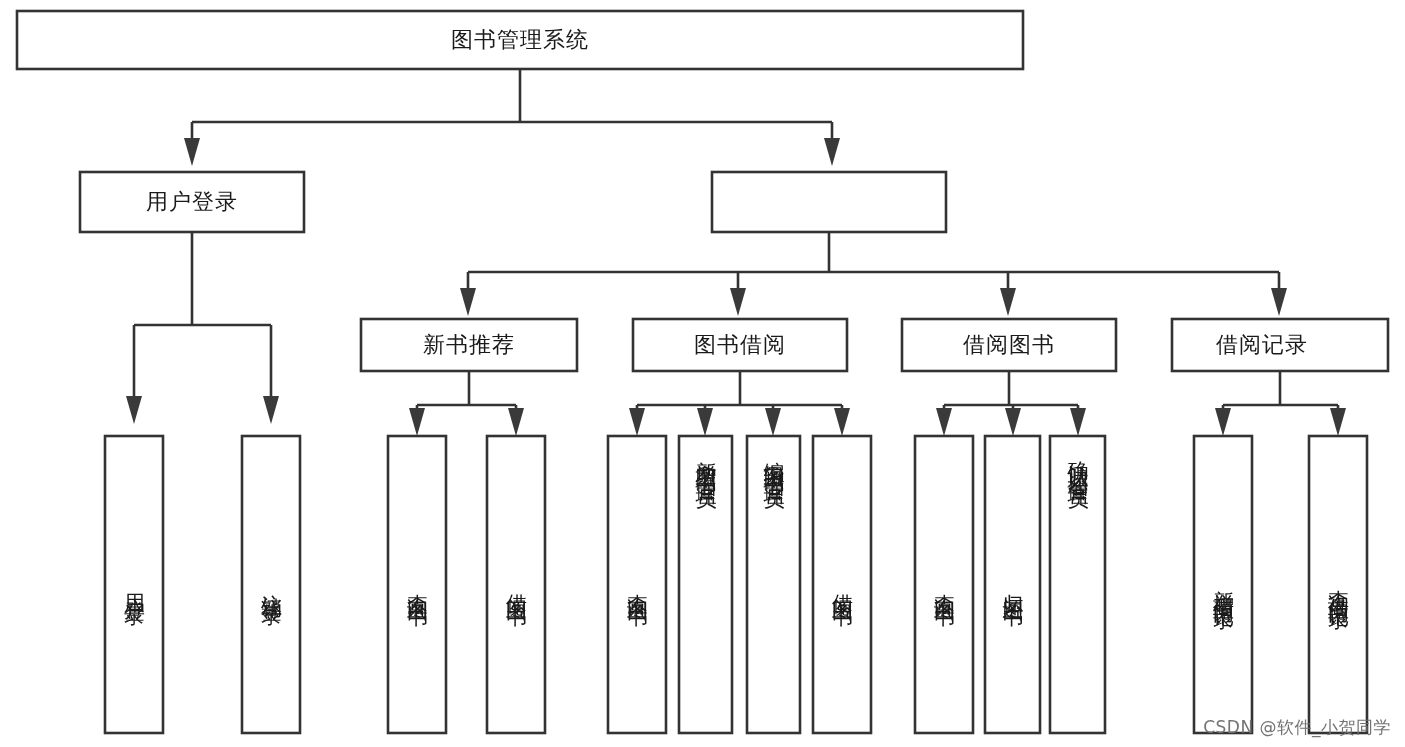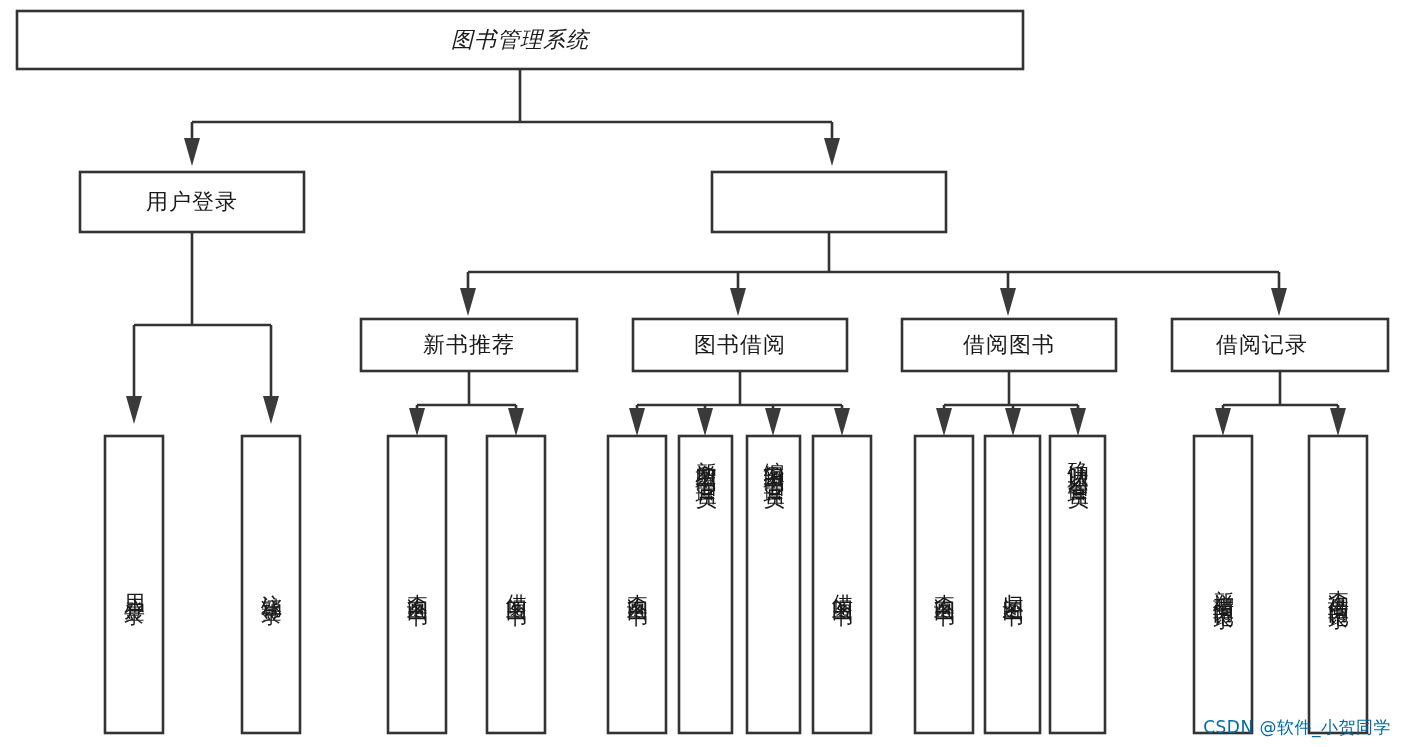--- a/index.html
+++ b/index.html
@@ -75,21 +75,21 @@
     color: #1a1a1a;
     letter-spacing: 1px;
     white-space: nowrap;
     font-family: "DejaVu Sans", "Liberation Sans", sans-serif;
   }
   #watermark {
     position: absolute;
     right: 14px;
     bottom: 8px;
     font-size: 17px;
-    color: #0369a1;
+    color: #737373;
     letter-spacing: 0.5px;
     white-space: nowrap;
     font-family: "DejaVu Sans", "Liberation Sans", sans-serif;
   }
 </style>
 </head>
 <body>
 
 <div id="diagram-root">
 
@@ -177,21 +177,21 @@
 
     <rect class="node-box" x="915" y="436" width="58" height="297"></rect>
     <rect class="node-box" x="985" y="436" width="55" height="297"></rect>
     <rect class="node-box" x="1050" y="436" width="55" height="297"></rect>
 
     <rect class="node-box" x="1194" y="436" width="58" height="297"></rect>
     <rect class="node-box" x="1309" y="436" width="58" height="297"></rect>
 
   </svg>
 
-  <div class="hlabel-wrap" style="left:17px; top:11px; width:1006px; height:58px;font-style:italic;">
+  <div class="hlabel-wrap" style="left:17px; top:11px; width:1006px; height:58px;">
     <span class="hlabel-text">图书管理系统</span>
   </div>
 
   <div class="hlabel-wrap" style="left:80px; top:172px; width:224px; height:60px;">
     <span class="hlabel-text">用户登录</span>
   </div>
 
   <div class="hlabel-wrap" style="left:361px; top:319px; width:216px; height:52px;align-items:center;">
     <span class="hlabel-text">新书推荐</span>
   </div>

